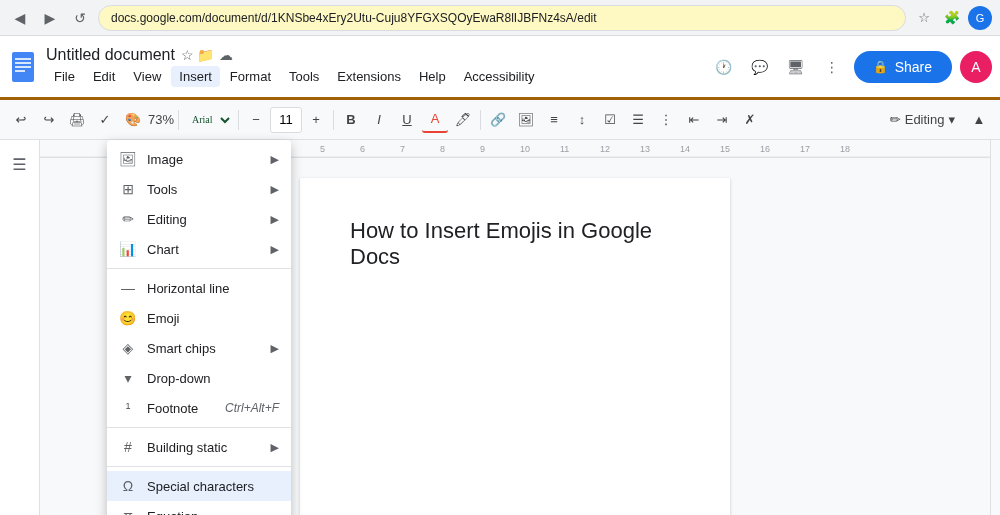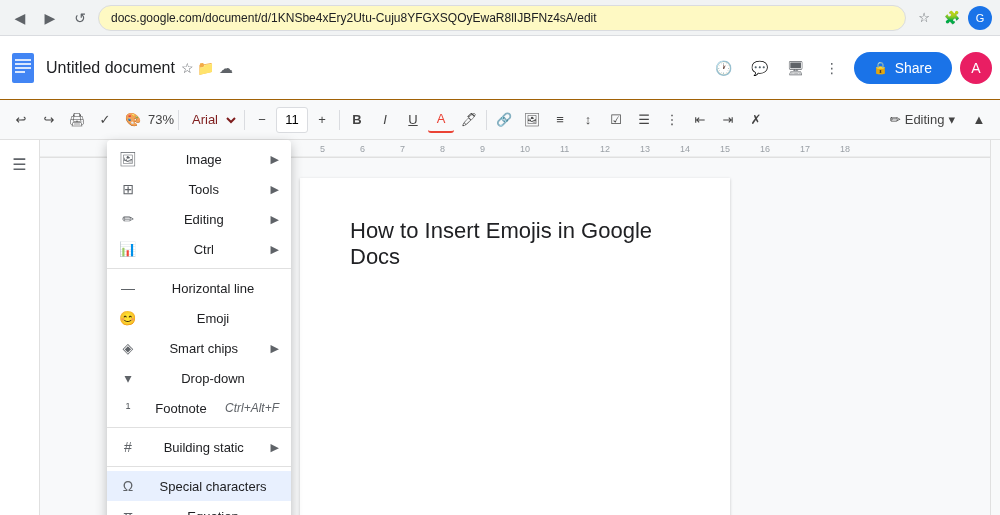--- a/index.html
+++ b/index.html
@@ -61,21 +61,21 @@
       display: flex; align-items: center; justify-content: center;
     }
 
     
     .app-header {
       background: white;
       height: 64px;
       display: flex;
       align-items: center;
       padding: 0 8px;
-      border-bottom: 1px solid #a16207;
+      border-bottom: 3px solid #a16207;
     }
     .doc-title-area {
       display: flex;
       flex-direction: column;
     }
     .doc-title-row {
       display: flex;
       align-items: center;
       gap: 6px;
     }
@@ -163,23 +163,24 @@
       height: 20px;
       background: #dadce0;
       margin: 0 2px;
     }
     .font-select {
       height: 26px;
       border: 1px solid transparent;
       background: transparent;
       cursor: pointer;
       border-radius: 3px;
-      font-size: 13px;
+      font-size: 10px;
       padding: 0 4px;
-      color: #7f1d1d;
+      color: #14532d;
+      font-family: Liberation Serif, serif;
     }
     .font-size-area {
       display: flex;
       align-items: center;
       gap: 1px;
     }
     .font-size-input {
       width: 32px;
       height: 26px;
       border: 1px solid #dadce0;
@@ -280,21 +281,21 @@
     .dropdown-item .item-icon {
       width: 18px;
       height: 18px;
       flex-shrink: 0;
       display: flex;
       align-items: center;
       justify-content: center;
       color: #5f6368;
       font-size: 14px;
     }
-    .dropdown-item .item-label { flex: 1; text-align: center; }
+    .dropdown-item .item-label { flex: 1; }
     .dropdown-item .item-shortcut {
       color: #5f6368;
       font-size: 12px;
       font-style: italic;
     }
     .dropdown-item .item-arrow {
       color: #5f6368;
       font-size: 11px;
     }
 
@@ -348,20 +349,31 @@
   </div>
 
   <div class="doc-title-area">
     <div class="doc-title-row">
       <span class="doc-title">Untitled document</span>
       <div class="doc-title-icons">
         <span style="cursor:pointer;">☆</span>
         <span style="cursor:pointer;">📁</span>
         <span style="cursor:pointer;">☁</span>
       </div>
+    </div>
+    <div class="menu-bar">
+      <span class="menu-item">File</span>
+      <span class="menu-item">Edit</span>
+      <span class="menu-item">View</span>
+      <span class="menu-item active">Insert</span>
+      <span class="menu-item">Format</span>
+      <span class="menu-item">Tools</span>
+      <span class="menu-item">Extensions</span>
+      <span class="menu-item">Help</span>
+      <span class="menu-item">Accessibility</span>
     </div>
   </div>
 
   <div class="header-right">
     <button class="toolbar-icon-btn">🕐</button>
     <button class="toolbar-icon-btn">💬</button>
     <button class="toolbar-icon-btn">🖥</button>
     <button class="toolbar-icon-btn">⋮</button>
     <button class="share-btn">
       <span class="lock-icon">🔒</span>
@@ -472,21 +484,21 @@
     </div>
 
     <div class="dropdown-item">
       <span class="item-icon">✏</span>
       <span class="item-label">Editing</span>
       <span class="item-arrow">▶</span>
     </div>
 
     <div class="dropdown-item">
       <span class="item-icon">📊</span>
-      <span class="item-label">Ctrl</span>
+      <span class="item-label">Chart</span>
       <span class="item-arrow">▶</span>
     </div>
     <div class="menu-section-divider"></div>
 
     <div class="dropdown-item">
       <span class="item-icon">—</span>
       <span class="item-label">Horizontal line</span>
     </div>
 
     <div class="dropdown-item">

